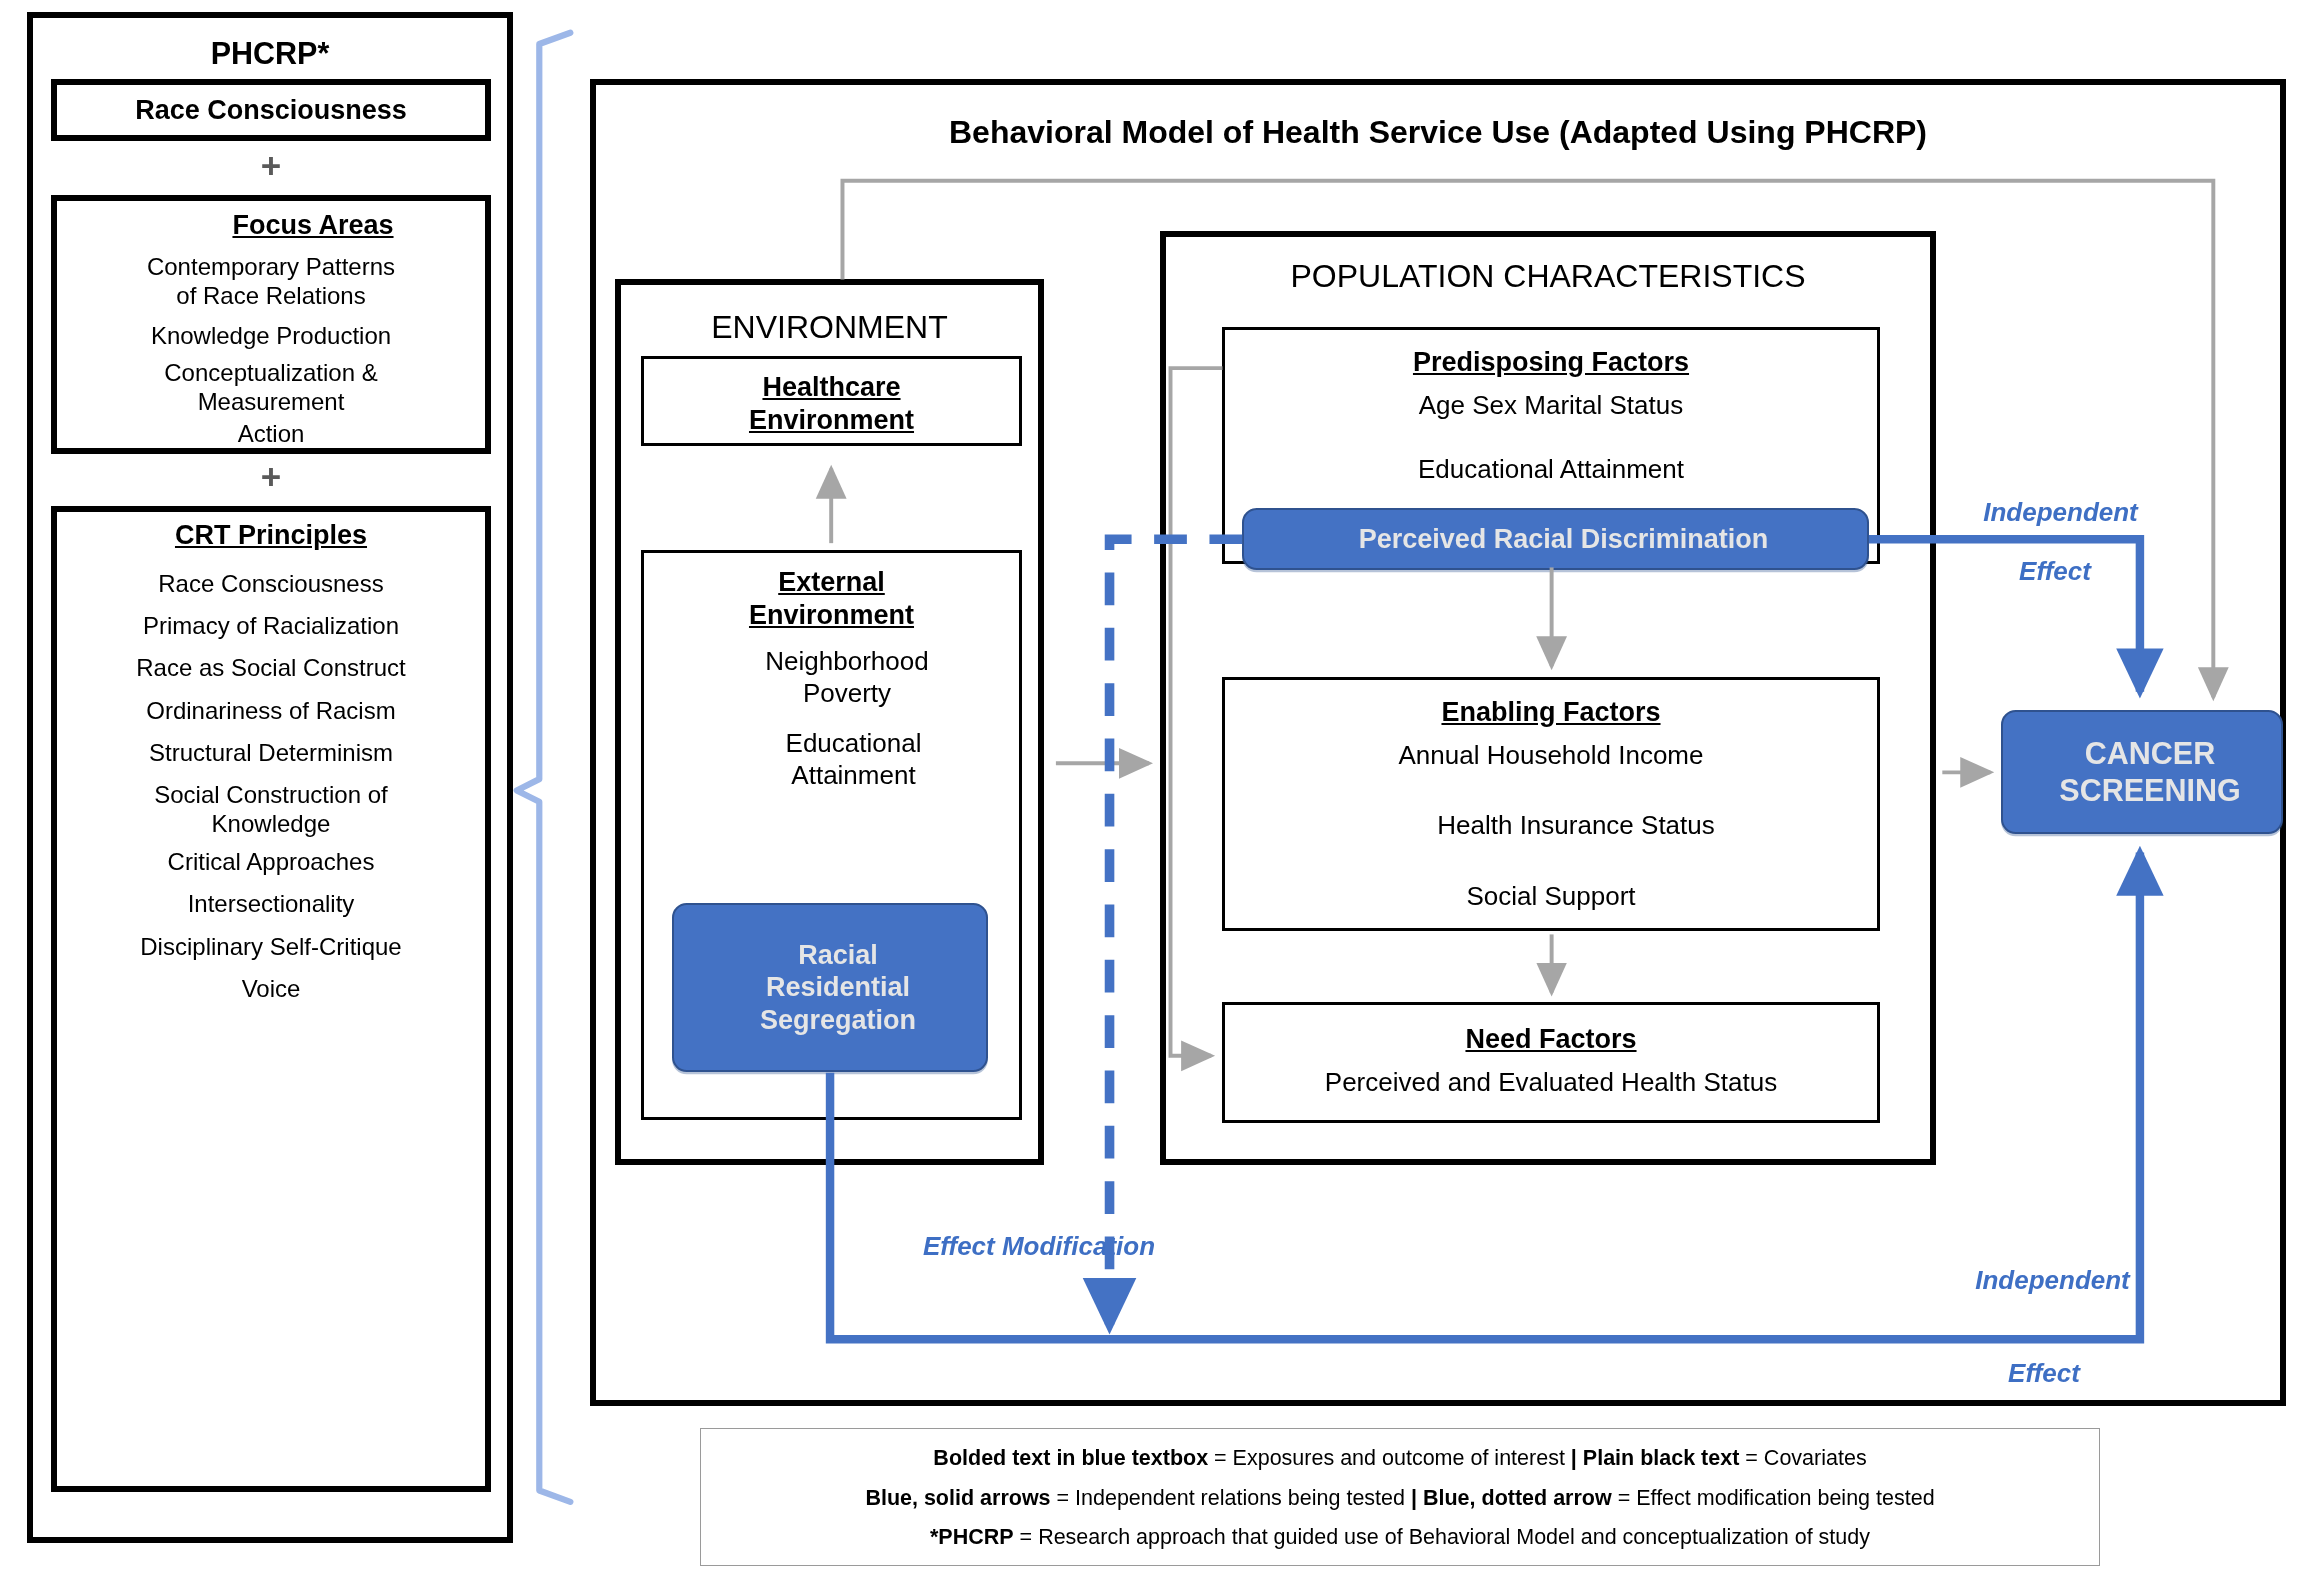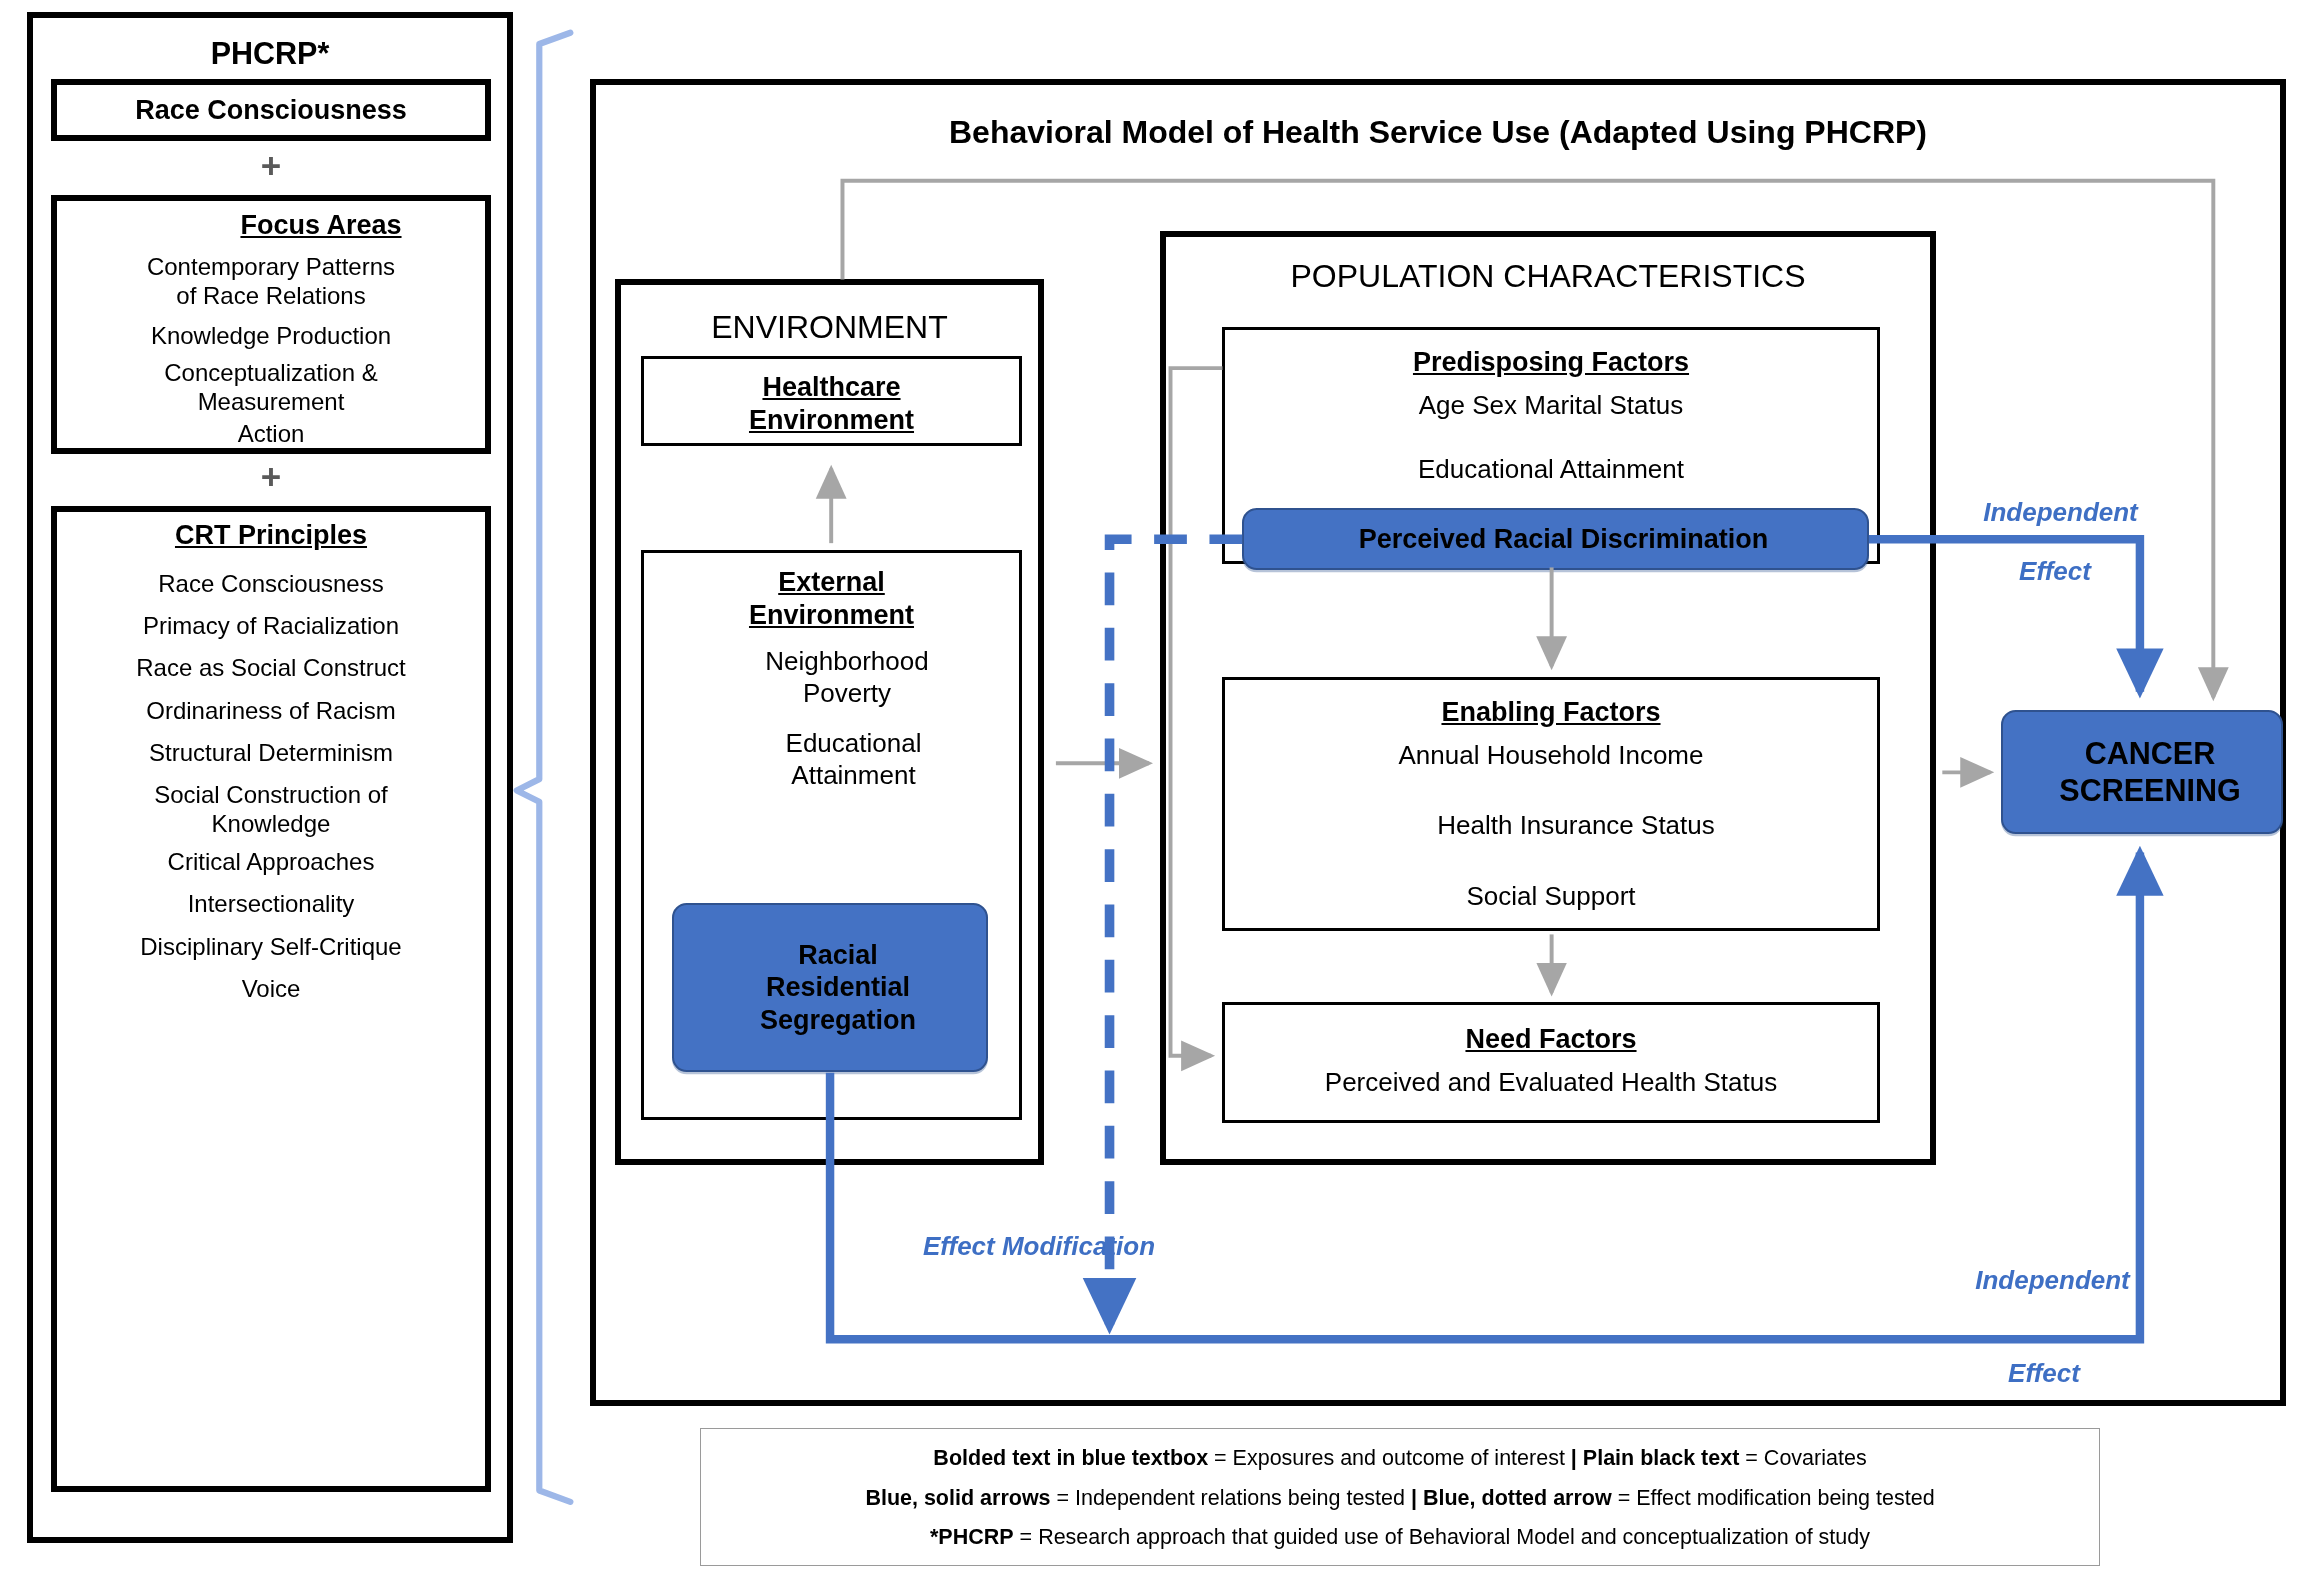--- a/index.html
+++ b/index.html
@@ -10,21 +10,21 @@
   .bx{position:absolute;box-sizing:border-box;background:#fff;border:3.4px solid #000;}
   .bx-thick{position:absolute;box-sizing:border-box;background:#fff;border:6.2px solid #000;}
   .bx-legend{position:absolute;box-sizing:border-box;background:#fff;border:1.7px solid #9a9a9a;}
 
   .t{position:absolute;text-align:center;line-height:1.22;white-space:pre-line;}
 
   .bold{font-weight:bold;}
   .und{text-decoration:underline;}
 
   .blue-box{position:absolute;box-sizing:border-box;background:#4472C4;border:2.3px solid #2f528f;border-radius:14.7px;
-            display:flex;align-items:center;justify-content:center;text-align:center;font-weight:bold;color:#000000;line-height:1.2;
+            display:flex;align-items:center;justify-content:center;text-align:center;font-weight:bold;color:#e5e5e5;line-height:1.2;
             box-shadow:0 2.3px 0 rgba(47,82,143,.35);padding-left:16px;}
 
   .plus{position:absolute;font-weight:bold;color:#5a5a5a;text-align:center;}
 
   svg.overlay{position:absolute;left:0;top:0;width:2319px;height:1582px;pointer-events:none;}
 
   .lbl-blue{position:absolute;color:#3e6fc4;font-style:italic;font-weight:bold;text-align:center;line-height:1.2;}
 
   .legend-line{text-align:center;line-height:1.0;}
 </style>
@@ -36,21 +36,21 @@
   <div class="bx-thick" style="left:27px;top:12.4px;width:486px;height:1531px;"></div>
 
   <div class="t bold" style="left:27px;top:35px;width:486px;font-size:30.5px;">PHCRP*</div>
 
   <div class="bx-thick" style="left:51px;top:79px;width:440px;height:62px;"></div>
   <div class="t bold" style="left:51px;top:94px;width:440px;font-size:27px;">Race Consciousness</div>
 
   <div class="plus" style="left:51px;top:146px;width:440px;font-size:35px;">+</div>
 
   <div class="bx-thick" style="left:51px;top:195px;width:440px;height:259px;"></div>
-  <div class="t bold und" style="left:64px;top:209px;width:514px;font-size:27px;">Focus Areas</div>
+  <div class="t bold und" style="left:56px;top:209px;width:514px;font-size:27px;">Focus Areas</div>
   <div class="t" style="left:51px;top:252px;width:440px;font-size:24px;">Contemporary Patterns
 of Race Relations</div>
   <div class="t" style="left:51px;top:321px;width:440px;font-size:24px;">Knowledge Production</div>
   <div class="t" style="left:51px;top:358px;width:440px;font-size:24px;">Conceptualization &amp;
 Measurement</div>
   <div class="t" style="left:51px;top:419px;width:440px;font-size:24px;">Action</div>
 
   <div class="plus" style="left:51px;top:457px;width:440px;font-size:35px;">+</div>
 
   <div class="bx-thick" style="left:51px;top:506px;width:440px;height:986px;"></div>

